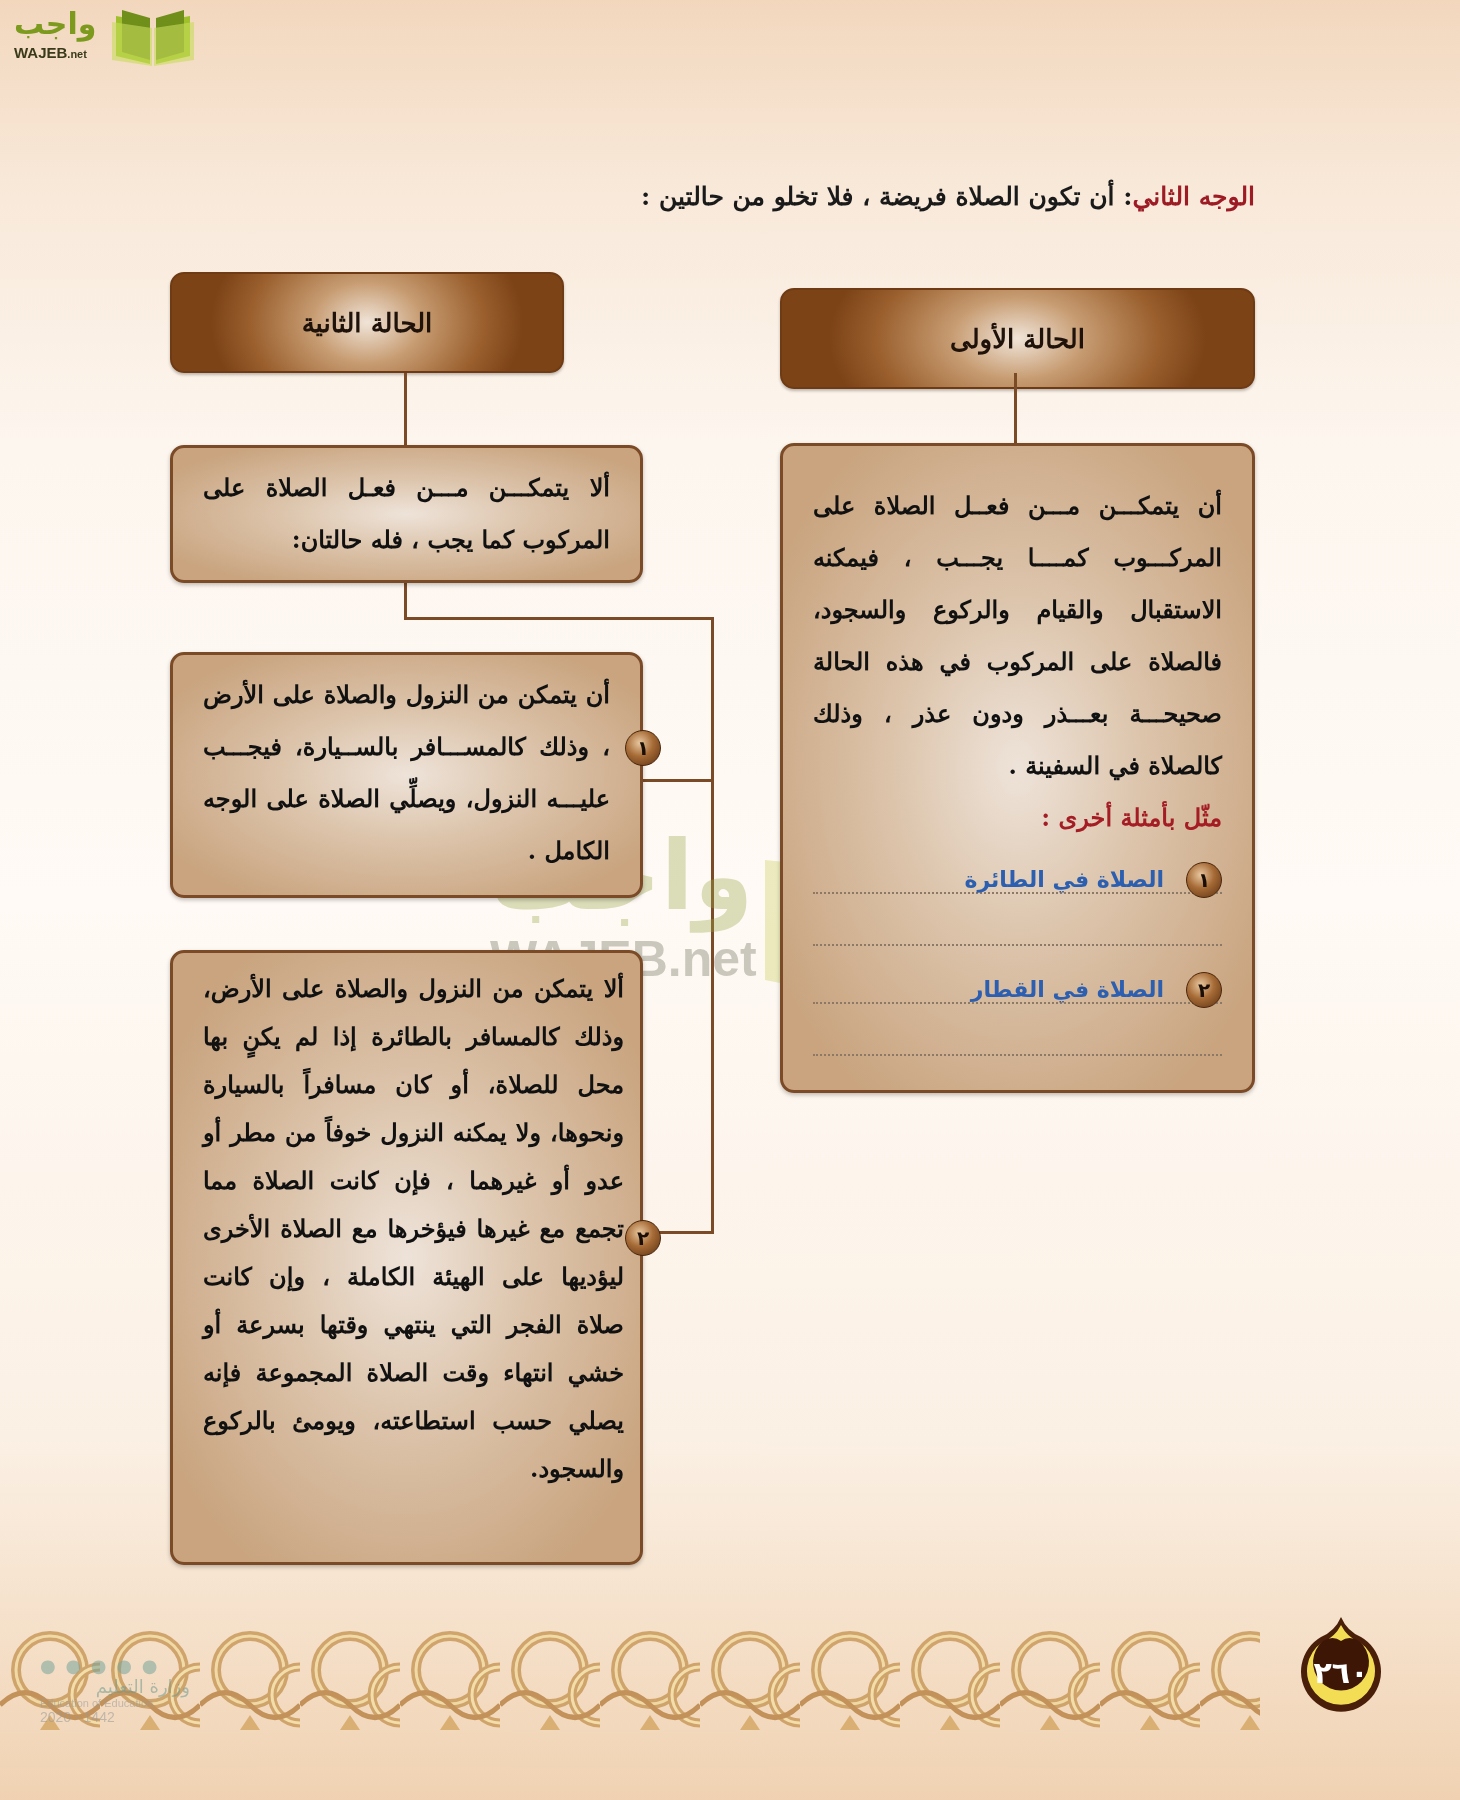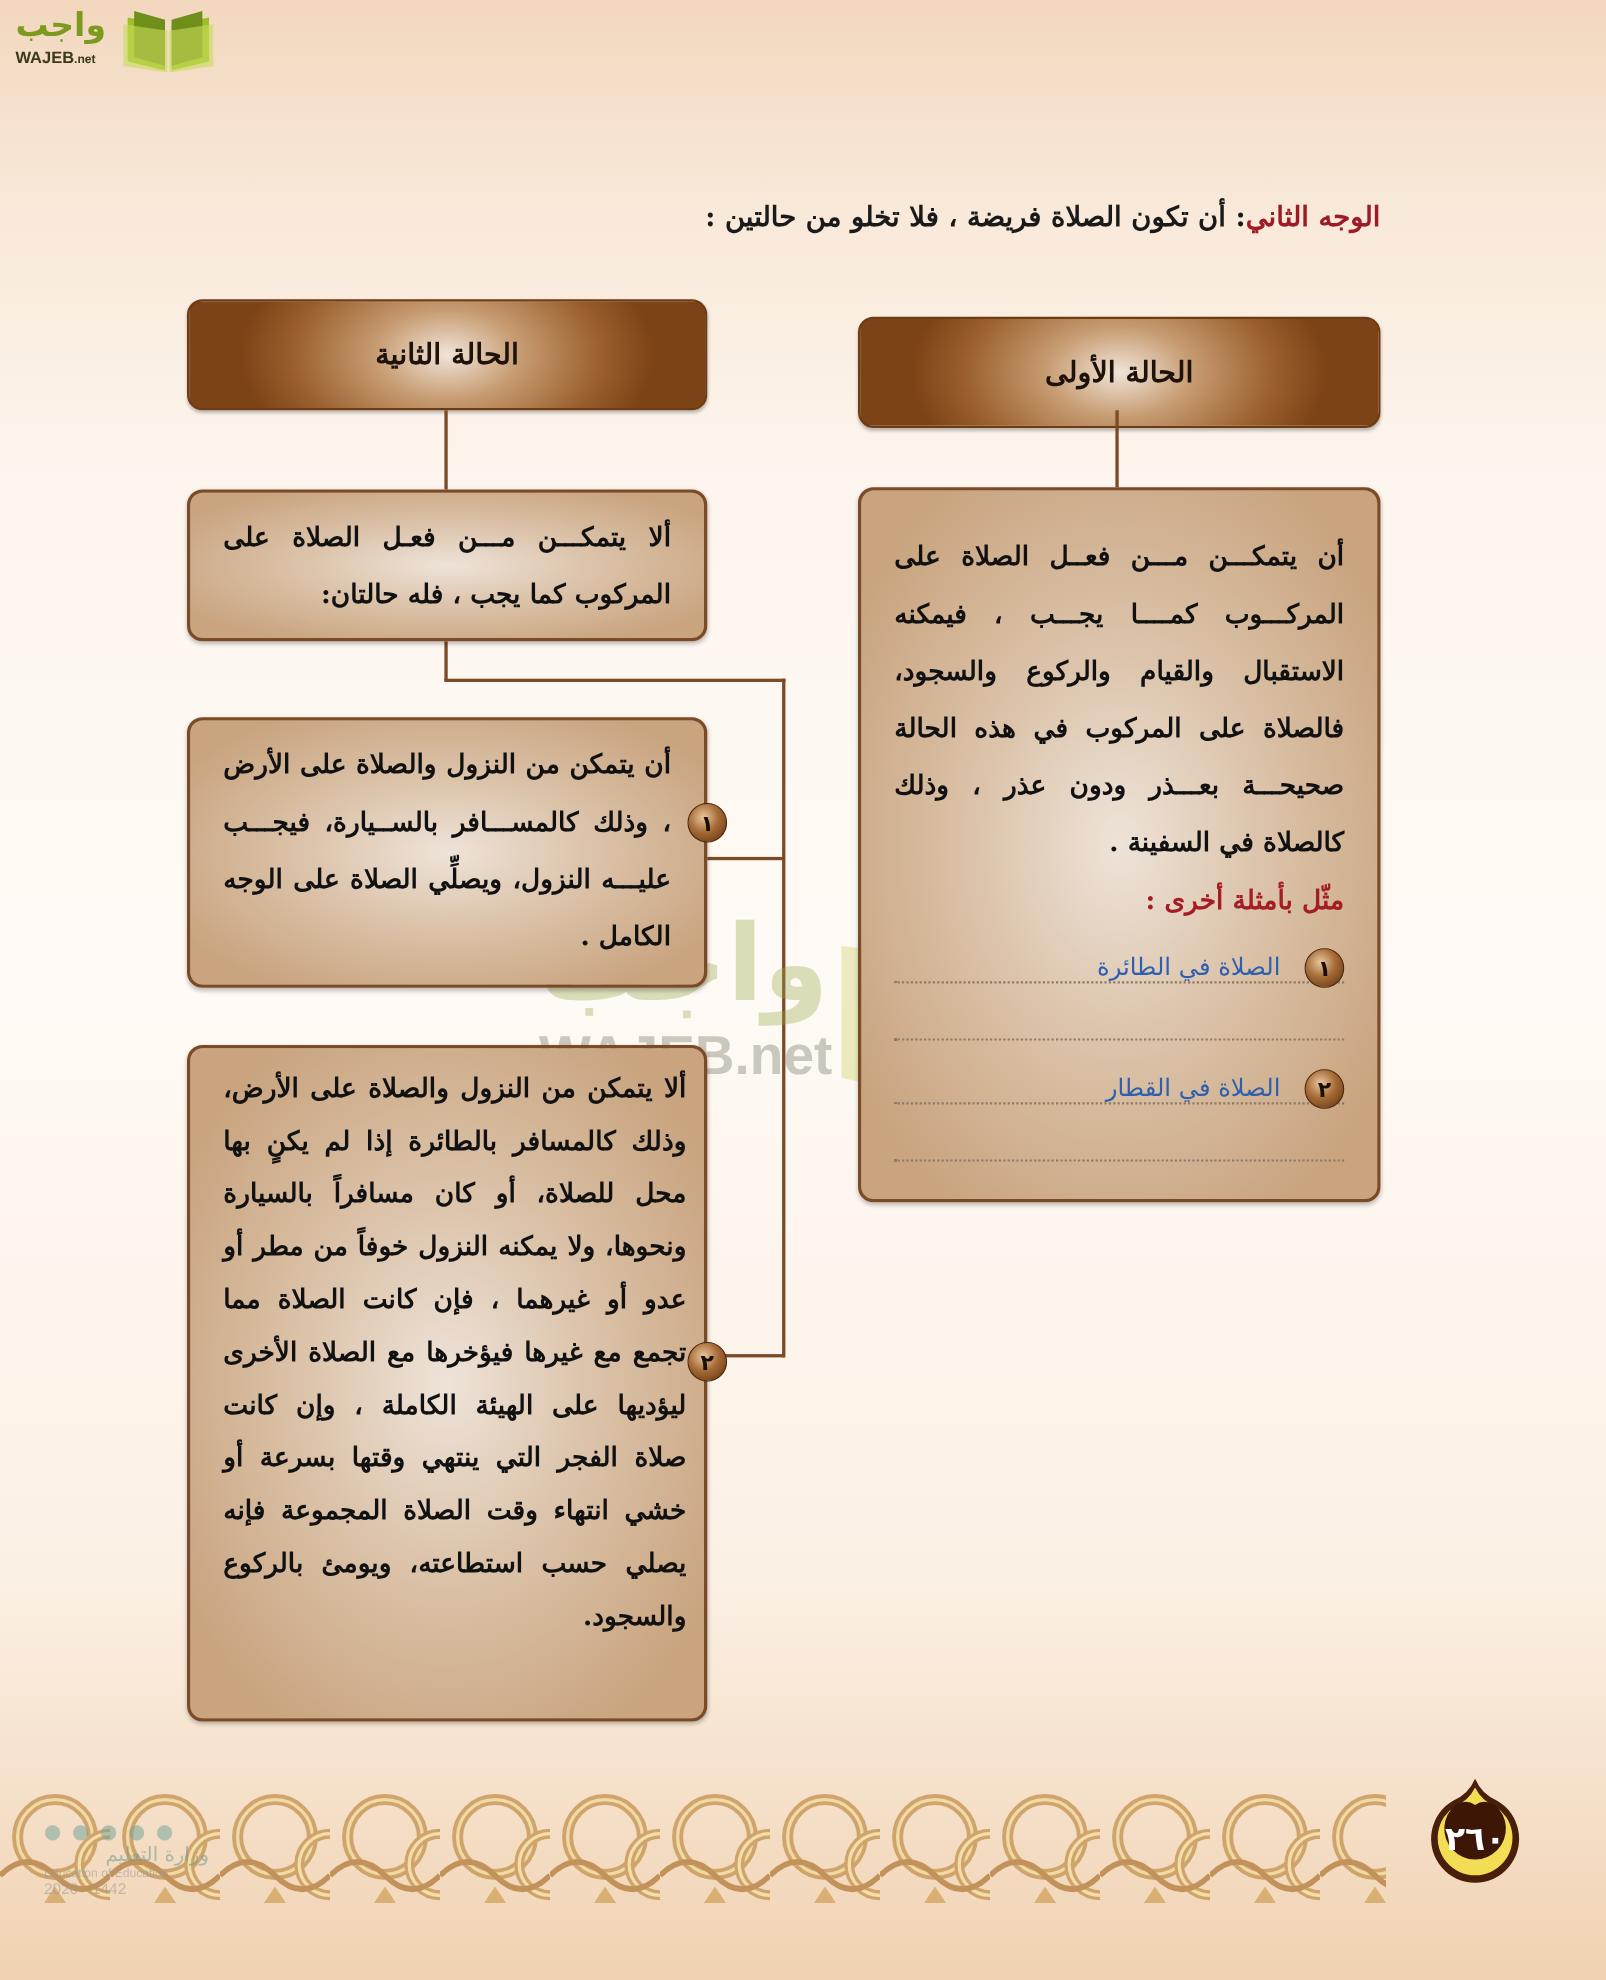--- a/index.html
+++ b/index.html
@@ -58,21 +58,21 @@
     background: radial-gradient(circle at 40% 35%, #e9c8a0 0%, #a66b36 45%, #5a2f10 100%);
     border: 1px solid #4a260c;
     display: flex; align-items: center; justify-content: center;
     font-family: "DejaVu Sans", sans-serif; font-weight: bold; font-size: 20px; color: #1a0e06;
   }
 
   
   .examples-title { color: #a41d25; font-size: 25px; }
   .ex-row { position: relative; height: 52px; margin-top: 6px; }
   .ex-row .dots { position: absolute; left: 0; right: 0; bottom: 8px; border-bottom: 2px dotted #8d7a66; }
-  .ex-row .ex-text { position: absolute; right: 58px; bottom: 10px; font-family: "DejaVu Sans", sans-serif; font-size: 22px; font-weight: normal; color: #2c5fb0; background: transparent; }
+  .ex-row .ex-text { position: absolute; right: 58px; bottom: 10px; font-family: "DejaVu Sans", sans-serif; font-size: 22px; font-weight: bold; color: #2c5fb0; background: transparent; }
   .ex-row .badge { right: 0; bottom: 4px; }
   .blank-row { height: 52px; position: relative; }
   .blank-row .dots { position: absolute; left: 0; right: 0; bottom: 8px; border-bottom: 2px dotted #8d7a66; }
 
   
   .wm { left: 490px; top: 820px; width: 500px; height: 180px; opacity: 0.35; pointer-events: none; }
   .wm-ar { position: absolute; left: 0; top: 0; font-size: 96px; font-weight: bold; color: #9aa64a; font-family: "DejaVu Sans", sans-serif; }
   .wm-en { position: absolute; left: 0; top: 110px; font-size: 50px; font-weight: bold; color: #6b6b5a; font-family: "Liberation Sans", sans-serif; }
   .wm-book { position: absolute; left: 265px; top: 0; width: 230px; height: 180px; }
 
@@ -108,21 +108,21 @@
   </svg>
 </div>
 
 <div class="abs intro">
   <span class="label">الوجه الثاني</span><span>: أن تكون الصلاة فريضة ، فلا تخلو من حالتين :</span>
 </div>
 
 <div class="abs hdr" style="left:780px; top:272px; width:475px;margin-top:16px;">
   <span>الحالة الأولى</span>
 </div>
-<div class="abs hdr" style="left:170px; top:272px; width:473px;">
+<div class="abs hdr" style="left:170px; top:272px; width:394px;">
   <span>الحالة الثانية</span>
 </div>
 
 <div class="line" style="left:1014px; top:373px; width:3px; height:70px;"></div>
 <div class="line" style="left:404px; top:373px; width:3px; height:72px;"></div>
 <div class="line" style="left:404px; top:583px; width:3px; height:36px;"></div>
 <div class="line" style="left:404px; top:617px; width:310px; height:3px;"></div>
 <div class="line" style="left:711px; top:617px; width:3px; height:617px;"></div>
 <div class="line" style="left:643px; top:779px; width:70px; height:3px;"></div>
 <div class="line" style="left:643px; top:1231px; width:70px; height:3px;"></div>

